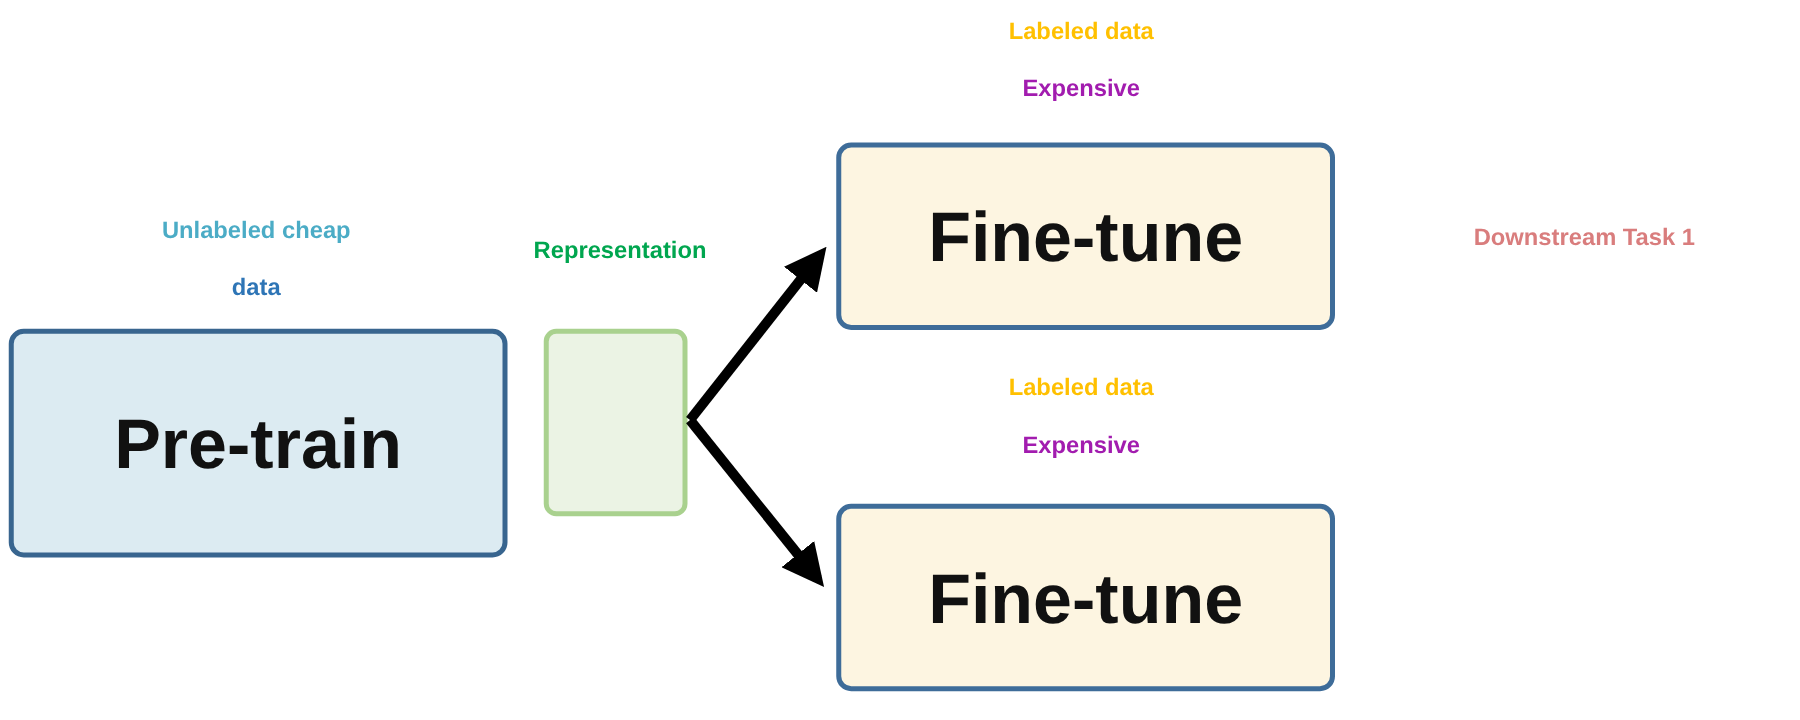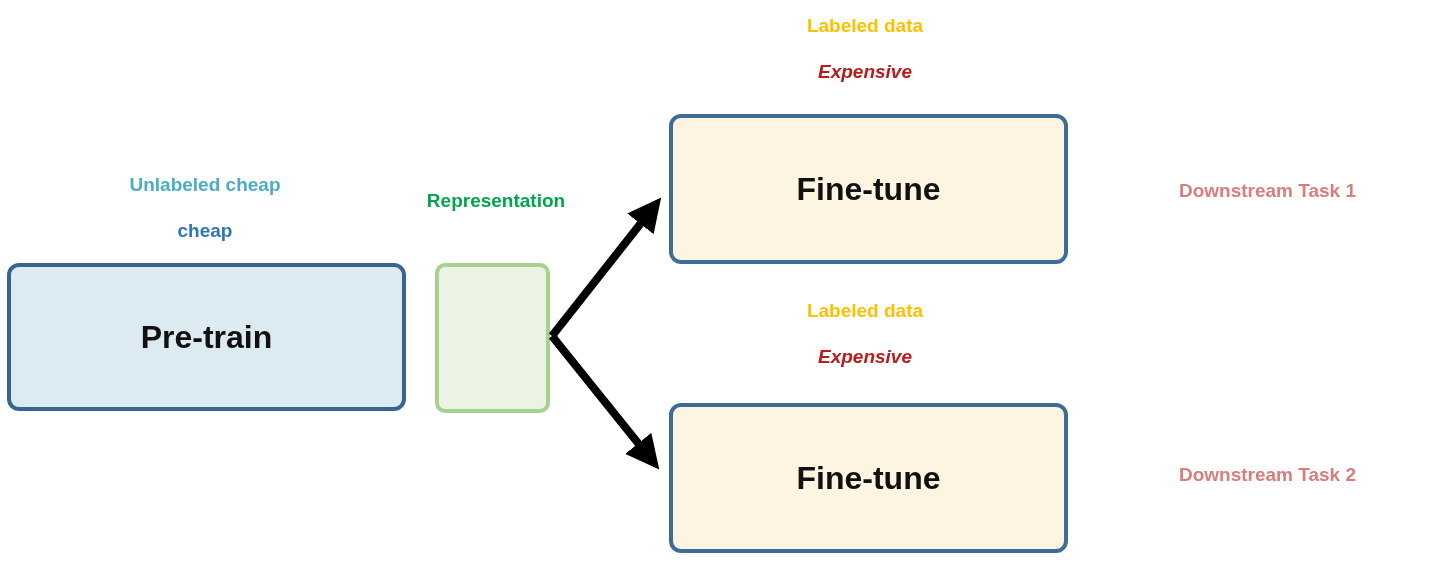--- a/index.html
+++ b/index.html
@@ -19,27 +19,27 @@
   .node {
     position: absolute;
     border-radius: 12px;
     display: flex;
     align-items: center;
     justify-content: center;
     box-sizing: border-box;
   }
   .node-label {
     font-weight: bold;
-    font-size: 32px;
+    font-size: 56px;
     color: #111111;
     letter-spacing: 0px;
   }
   .pretrain-box {
     left: 7px; top: 263px;
-    width: 399px; height: 148px;
+    width: 399px; height: 183px;
     background: #dcebf2;
     border: 4px solid #38658f;
   }
   .repr-box {
     left: 435px; top: 263px;
     width: 115px; height: 150px;
     background: #ebf3e4;
     border: 4px solid #a9d18e;
     border-radius: 10px;
   }
@@ -68,62 +68,59 @@
   .repr-caption        { left: 360px;  top: 178px; width: 272px; }
   .labeled-top-caption { left: 665px;  top: 3px;   width: 400px; }
   .labeled-mid-caption { left: 665px;  top: 288px; width: 400px; }
   .downstream1-caption { left: 1095px; top: 168px; width: 345px; text-align: center; }
   .downstream2-caption { left: 1095px; top: 452px; width: 345px; }
 
   .c-teal   { color: #4bacc6; }
   .c-blue   { color: #2e75b6; }
   .c-green  { color: #00a64f; }
   .c-gold   { color: #ffc000; }
-  .c-orange { color: #b91c1c; font-style: italic; }
+  .c-orange { color: #a21caf; }
   .c-salmon { color: #d97d7d; }
 
   
   .arrow-layer {
     position: absolute;
     left: 0; top: 0;
     width: 1440px; height: 576px;
     pointer-events: none;
   }
 </style>
 </head>
 <body>
 
 <div class="canvas">
 
   <div class="caption unlabeled-caption">
     <span class="line c-teal">Unlabeled cheap</span>
-    <span class="line c-blue">cheap</span>
+    <span class="line c-blue">data</span>
   </div>
 
   <div class="caption repr-caption c-green">
     <span>Representation</span>
   </div>
 
   <div class="caption labeled-top-caption">
     <span class="line c-gold">Labeled data</span>
     <span class="line c-orange">Expensive</span>
   </div>
 
   <div class="caption labeled-mid-caption">
     <span class="line c-gold">Labeled data</span>
     <span class="line c-orange">Expensive</span>
   </div>
 
   <div class="caption downstream1-caption c-salmon">
     <span>Downstream Task 1</span>
   </div>
 
-  <div class="caption downstream2-caption c-salmon">
-    <span>Downstream Task 2</span>
-  </div>
 
   <div class="node pretrain-box">
     <span class="node-label">Pre-train</span>
   </div>
 
   <div class="node repr-box"></div>
 
   <div class="node finetune1-box">
     <span class="node-label">Fine-tune</span>
   </div>

